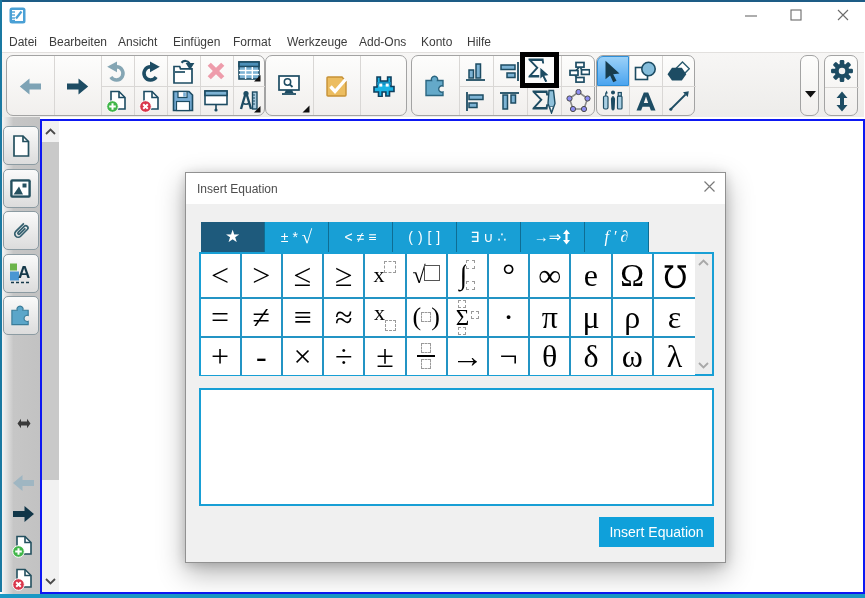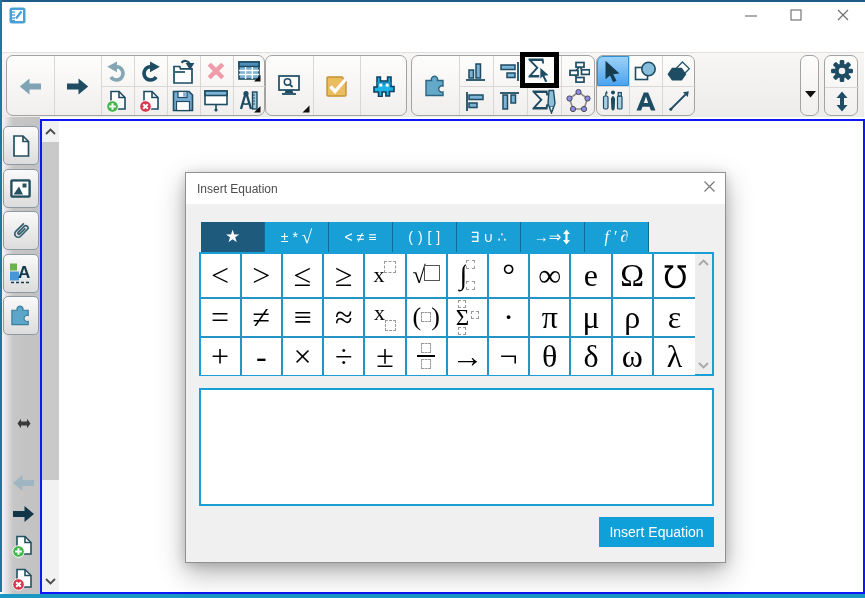--- a/index.html
+++ b/index.html
@@ -76,20 +76,31 @@
   <svg class="abs" style="left:744px; top:8px;" width="14" height="14" viewBox="0 0 14 14">
       <line x1="1" y1="8" x2="13" y2="8" stroke="#6b6b6b" stroke-width="1.1"></line>
     </svg>
   <svg class="abs" style="left:789px; top:8px;" width="14" height="14" viewBox="0 0 14 14">
       <rect x="2" y="2" width="10" height="10" fill="none" stroke="#6b6b6b" stroke-width="1.1"></rect>
     </svg>
   <svg class="abs" style="left:836px; top:8px;" width="14" height="14" viewBox="0 0 14 14">
       <path d="M2 2 L12 12 M12 2 L2 12" stroke="#6b6b6b" stroke-width="1.1"></path>
     </svg>
 
+  <div class="abs" id="menubar">
+    <span class="mi" style="left:8px;">Datei</span>
+    <span class="mi" style="left:48px;">Bearbeiten</span>
+    <span class="mi" style="left:117px;">Ansicht</span>
+    <span class="mi" style="left:172px;">Einfügen</span>
+    <span class="mi" style="left:232px;">Format</span>
+    <span class="mi" style="left:286px;">Werkzeuge</span>
+    <span class="mi" style="left:358px;">Add-Ons</span>
+    <span class="mi" style="left:420px;">Konto</span>
+    <span class="mi" style="left:466px;">Hilfe</span>
+  </div>
 
   <div class="abs" id="toolbar">
 
     <div class="tgroup" style="left:5px; width:258.5px;">
       <div class="tsep-v" style="left:46.5px;"></div>
       <div class="tsep-v" style="left:93.5px;"></div>
       <div class="tsep-v" style="left:126.5px;"></div>
       <div class="tsep-v" style="left:159.5px;"></div>
       <div class="tsep-v" style="left:192.5px;"></div>
       <div class="tsep-v" style="left:225.5px;"></div>

